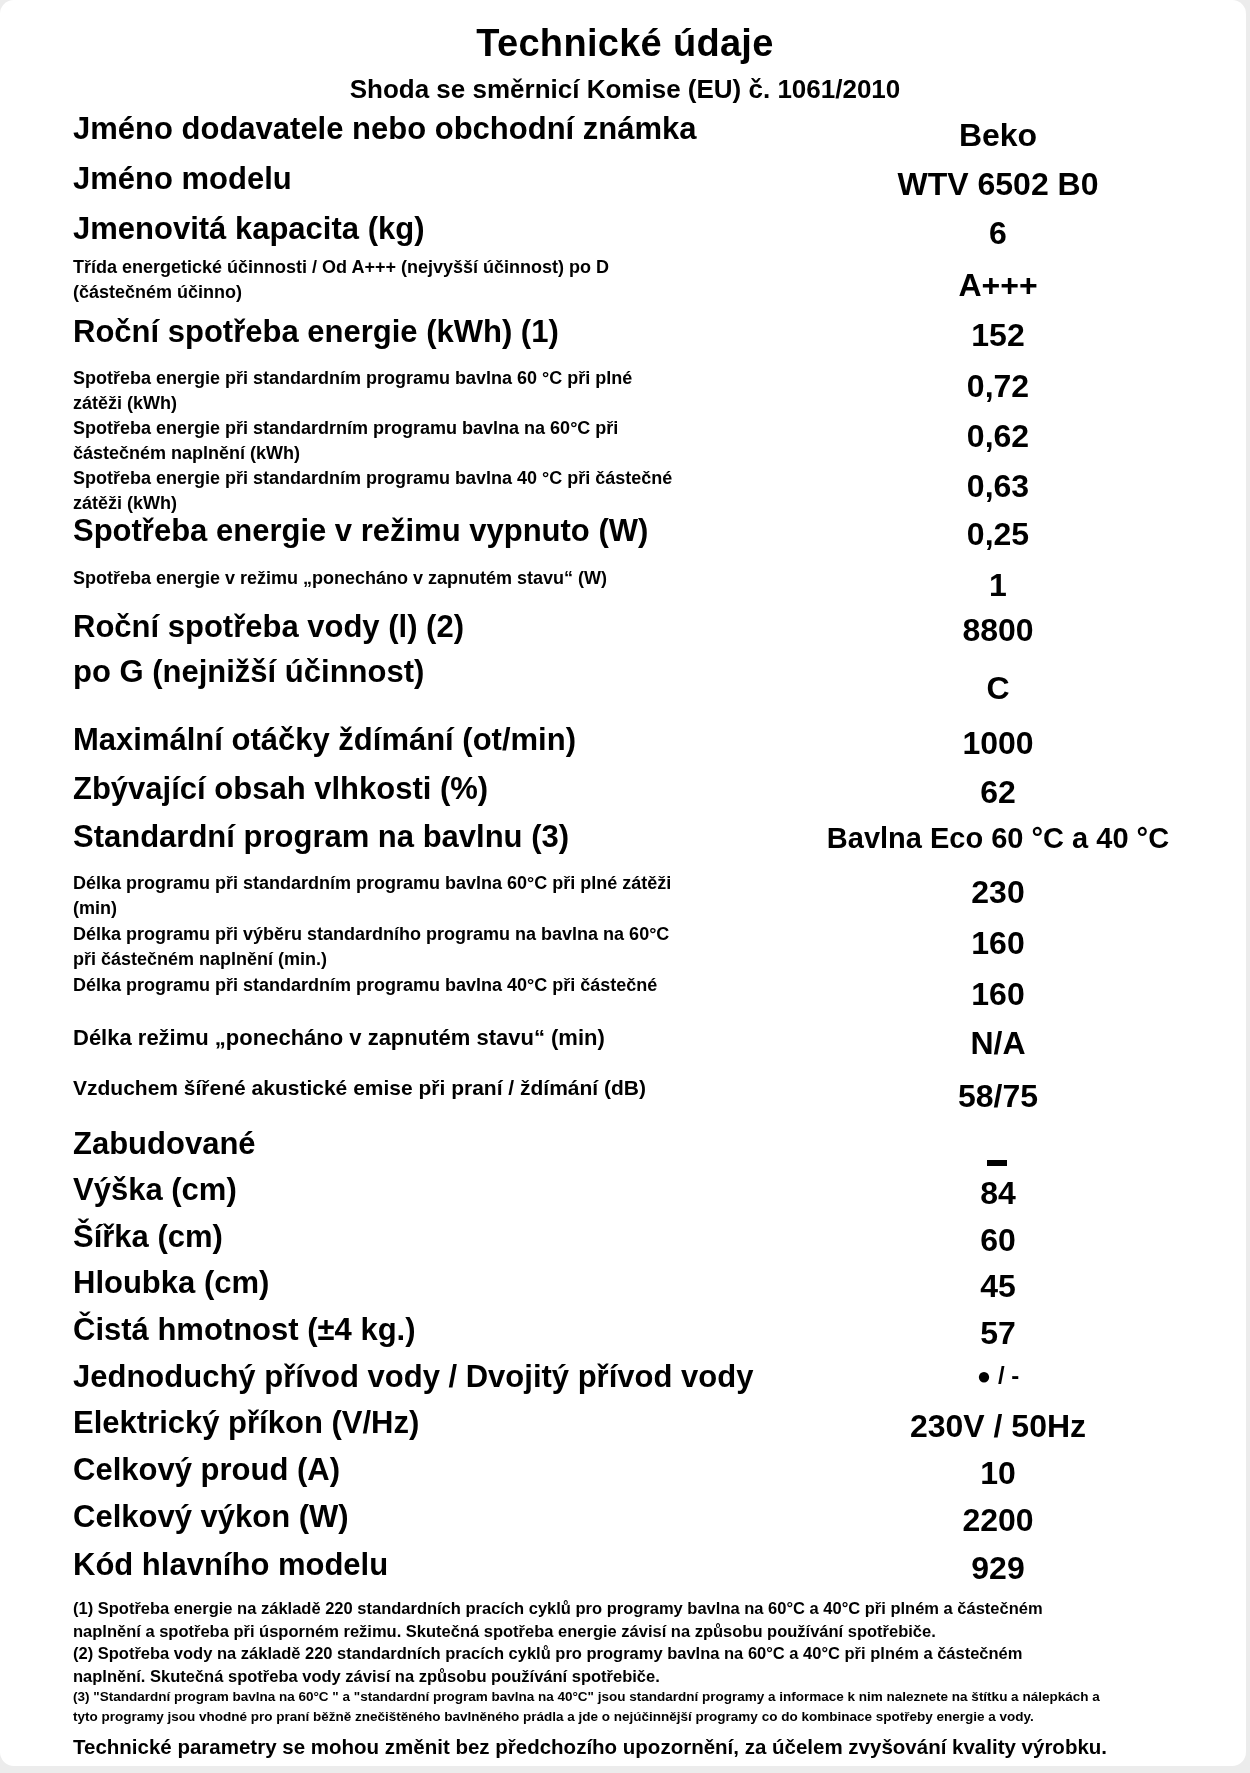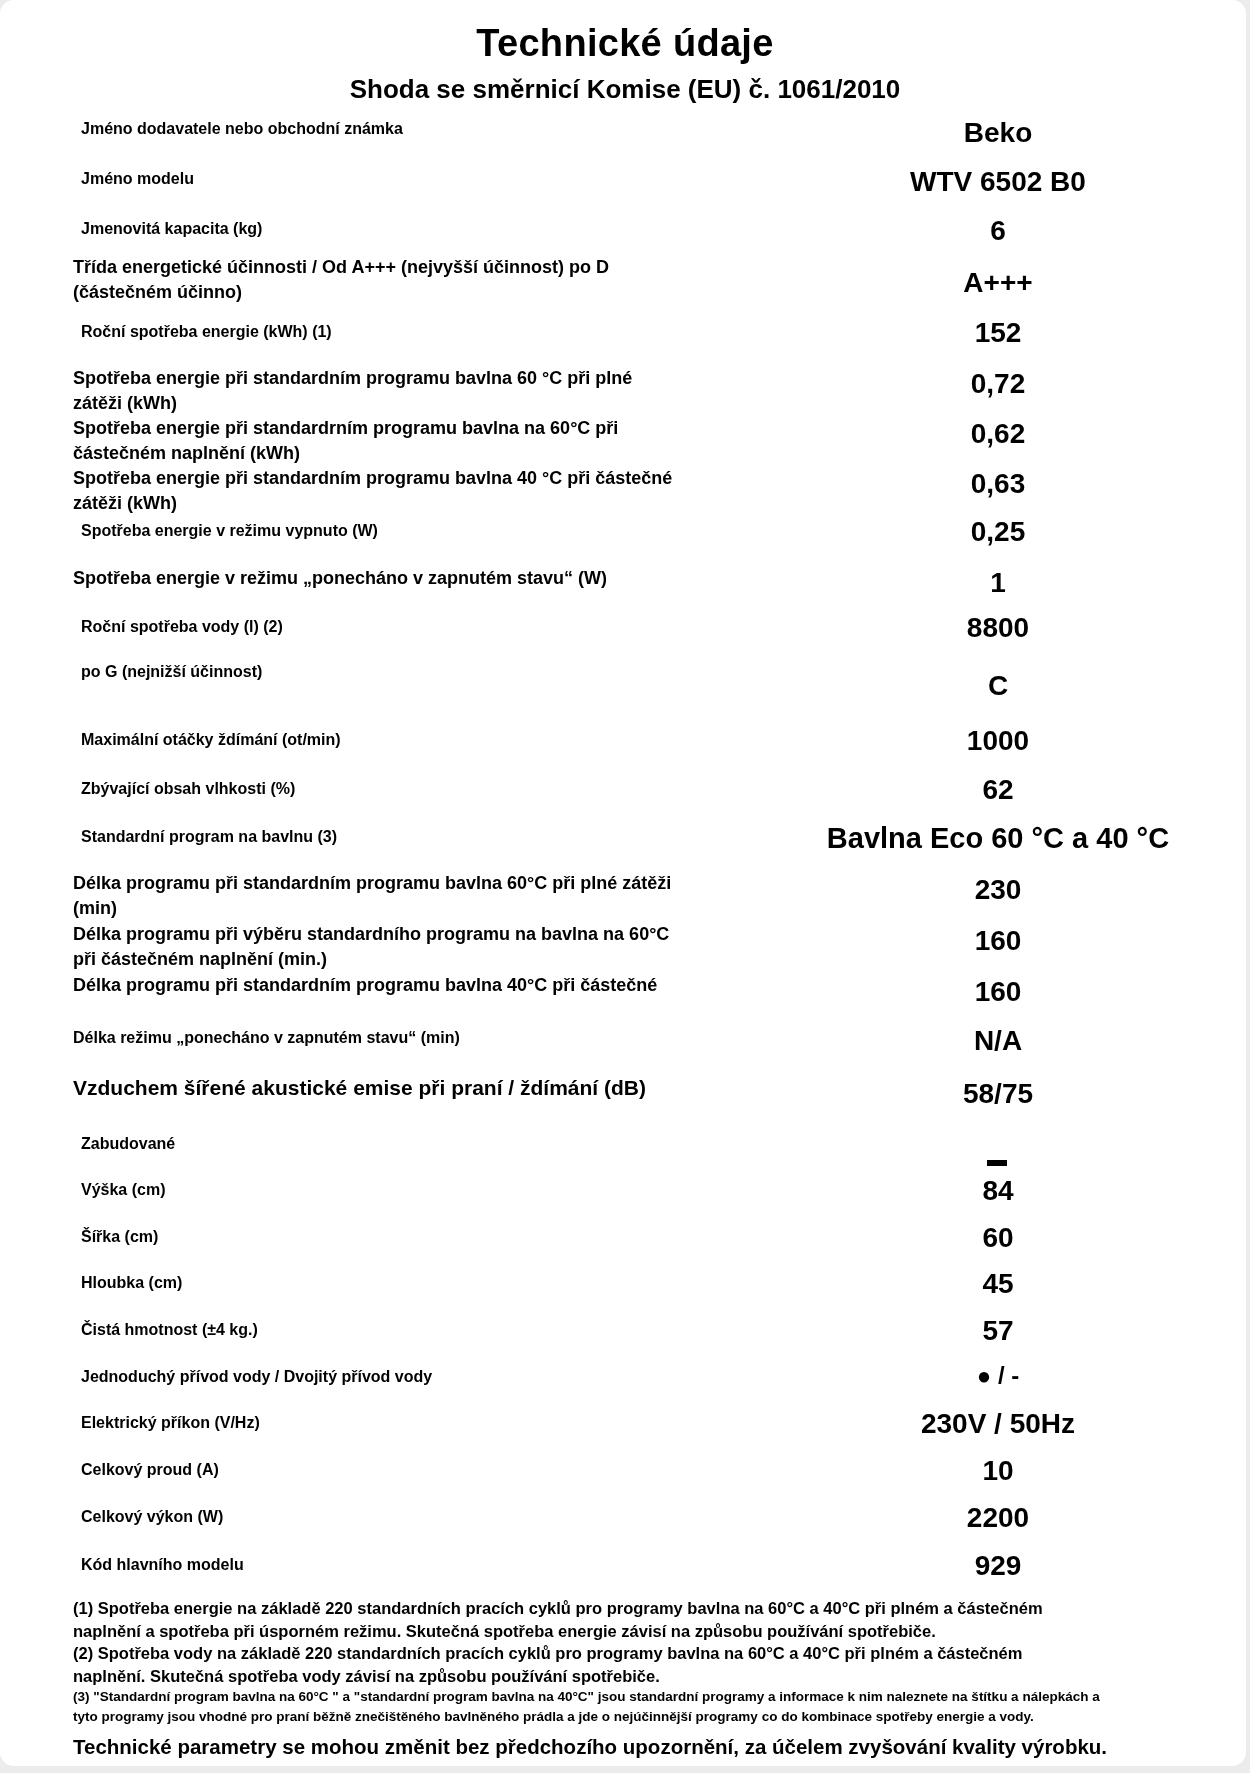--- a/index.html
+++ b/index.html
@@ -4,23 +4,23 @@
 <style>
   html, body { margin:0; padding:0; }
   body { width:1250px; height:1773px; background:#ececec; position:relative; overflow:hidden;
          font-family:"Liberation Sans", sans-serif; color:#000; }
   .card { position:absolute; left:0; top:0; width:1246px; height:1766px; background:#fff;
           border-radius:14px; }
   .abs { position:absolute; white-space:nowrap; font-weight:bold; }
   .title { left:0; width:1250px; text-align:center; top:22px; font-size:38px; letter-spacing:0.3px; }
   .subtitle { left:0; width:1250px; text-align:center; top:74px; font-size:26px; }
   .lbl { left:73px; font-weight:bold; line-height:25px; }
-  .lbl.big { font-size:16px;margin-left:8px; }
+  .lbl.big { font-size:31px; }
   .lbl.small { font-size:18px; line-height:25px; }
-  .val { left:848px; width:300px; text-align:center; font-weight:bold; font-size:28px; }
+  .val { left:848px; width:300px; text-align:center; font-weight:bold; font-size:32px; }
   .foot { left:73px; font-weight:bold; font-size:16.5px; line-height:22.5px; }
   .foot.tiny { font-size:13.5px; line-height:20px; }
   .bottom { left:73px; top:1735px; font-size:20.5px; font-weight:bold; }
   .dash { position:absolute; left:987px; top:1160px; width:20px; height:6px; background:#000; }
 </style>
 </head>
 <body>
 
 <div class="card"></div>
 
@@ -96,21 +96,21 @@
   <div>Délka programu při výběru standardního programu na bavlna na 60°C</div>
   <div>při částečném naplnění (min.)</div>
 </div>
 <div class="abs val" style="top:925px">160</div>
 
 <div class="abs lbl small" style="top:973px">
   <div>Délka programu při standardním programu bavlna 40°C při částečné</div>
 </div>
 <div class="abs val" style="top:976px">160</div>
 
-<div class="abs lbl" style="top:1025px; font-size:16px">Délka režimu „ponecháno v zapnutém stavu“ (min)</div>
+<div class="abs lbl" style="top:1025px; font-size:22px">Délka režimu „ponecháno v zapnutém stavu“ (min)</div>
 <div class="abs val" style="top:1025px">N/A</div>
 
 <div class="abs lbl" style="top:1075px; font-size:21px">Vzduchem šířené akustické emise při praní / ždímání (dB)</div>
 <div class="abs val" style="top:1078px">58/75</div>
 
 <div class="abs lbl big" style="top:1131px">Zabudované</div>
 <div class="dash"></div>
 
 <div class="abs lbl big" style="top:1177px">Výška (cm)</div>
 <div class="abs val" style="top:1175px">84</div>

